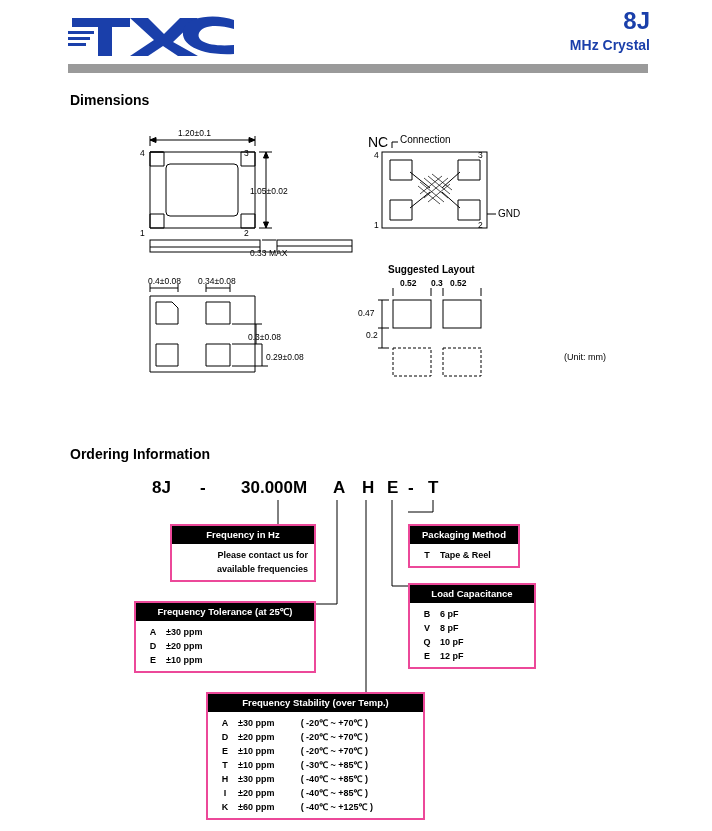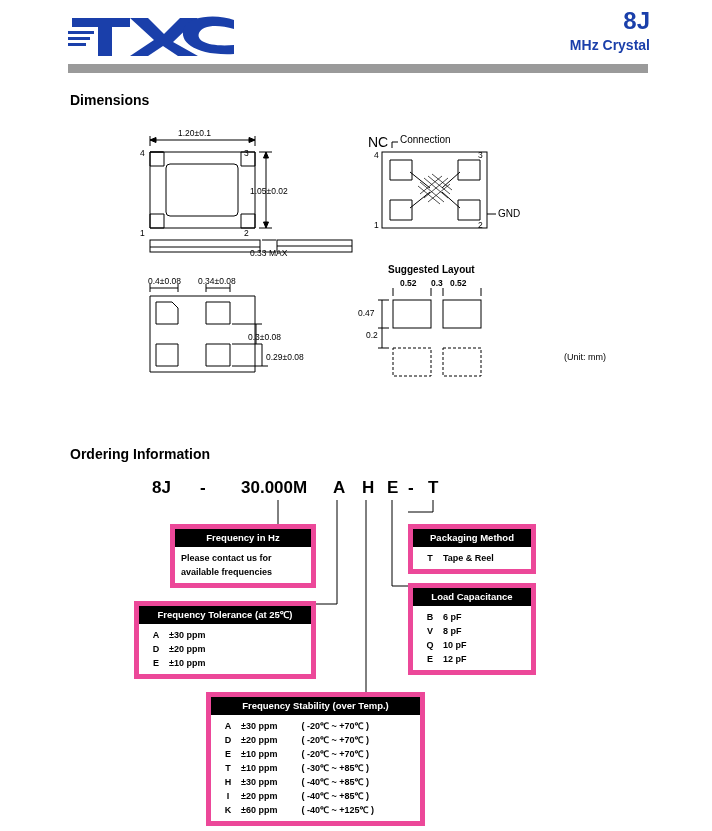--- a/index.html
+++ b/index.html
@@ -77,38 +77,38 @@
     position: absolute;
     font-size: 17px;
     font-weight: bold;
     color: #000;
     white-space: nowrap;
   }
 
   
   .box {
     position: absolute;
-    border: 5px solid #ec4899;
+    border: 2px solid #ec4899;
     background: #fff;
   }
   .box-title {
     background: #000;
     color: #fff;
     font-size: 9.5px;
     font-weight: bold;
     text-align: center;
     padding: 3px 4px;
     line-height: 12px;
   }
   .box-body {
     padding: 4px 6px;
     font-size: 9px;
     line-height: 14px;
   }
-  .box-body.center { text-align: left; font-weight: bold; line-height: 14px; }
+  .box-body.center { text-align: right; font-weight: bold; line-height: 14px; }
   table.opt {
     border-collapse: collapse;
     font-size: 9px;
     width: 100%;
   }
   table.opt td {
     padding: 0px 2px;
     line-height: 14px;
     font-weight: bold;
     white-space: nowrap;
@@ -386,21 +386,21 @@
       <tr>
         <td class="k">K</td>
         <td class="v">±60 ppm</td>
         <td class="v">( -40℃ ~ +125℃ )</td>
       </tr>
     </tbody>
       </table>
   </div>
 </div>
 
-<div class="box" style="left:408px; top:524px; width:128px;">
+<div class="box" style="left:408px; top:524px; width:112px;">
   <div class="box-title">Packaging Method</div>
   <div class="box-body">
     <table class="opt">
       <tbody>
           <tr>
         <td class="k">T</td>
         <td class="v">Tape &amp; Reel</td>
       </tr>
     </tbody>
       </table>

